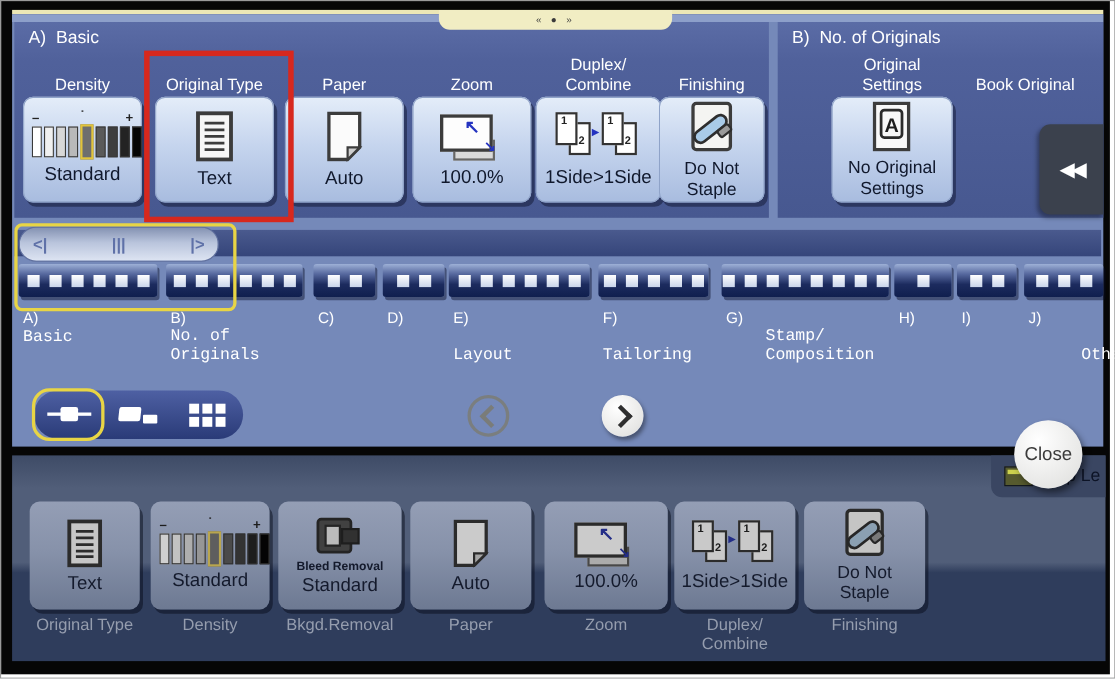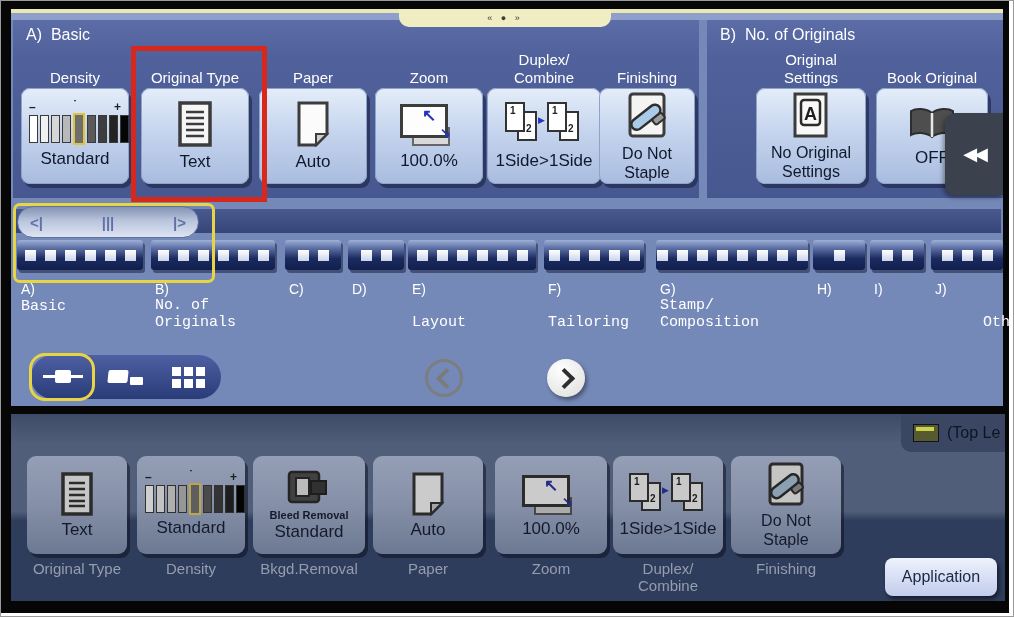--- a/index.html
+++ b/index.html
@@ -273,31 +273,20 @@
             <rect x="8" y="8" width="19" height="25" rx="3" fill="none" stroke="#2b2b2b" stroke-width="2.5"></rect>
             <text x="17.5" y="28" text-anchor="middle" font-size="18" font-weight="bold" fill="#1e1e1e" font-family="Liberation Sans, sans-serif">A</text>
           </svg>
       </div>
       <div class="btn-value" style="font-size:16px;">
           <span>No Original</span>
           <span>Settings</span>
         </div>
     </div>
 
-    <div class="setting-btn" style="left:865px;width:112px;">
-      <div class="icon">
-        <svg width="48" height="38">
-            <path d="M24 8 C18 3 8 3 3 6 V30 C8 27 18 27 24 32 C30 27 40 27 45 30 V6 C40 3 30 3 24 8 Z" fill="#4e4e4e" stroke="#2e2e2e" stroke-width="2"></path>
-            <path d="M24 8 V32" stroke="#e8e8e8" stroke-width="2.5"></path>
-          </svg>
-      </div>
-      <div class="btn-value">
-          <span>OFF</span>
-        </div>
-    </div>
 
     <div class="red-box"></div>
     <div class="collapse-tab">
         <span>◀◀</span>
       </div>
 
     <div class="rail"></div>
     <div class="scroll-pill">
       <span>&lt;|</span>
       <span>|||</span>
@@ -384,21 +373,21 @@
     <div class="seg-name" style="left:144px;top:284px;">
         <span>No. of</span>
         <span>Originals</span>
       </div>
     <div class="seg-name" style="left:401px;top:301px;">
         <span>Layout</span>
       </div>
     <div class="seg-name" style="left:537px;top:301px;">
         <span>Tailoring</span>
       </div>
-    <div class="seg-name" style="left:649px;top:284px;">
+    <div class="seg-name" style="left:685px;top:284px;">
         <span>Stamp/</span>
         <span>Composition</span>
       </div>
     <div class="seg-name" style="left:972px;top:301px;">
         <span>Other</span>
       </div>
 
     <div class="view-pill">
       <div class="vm-cell">
         <div class="vm-slider">
@@ -568,16 +557,16 @@
         <span>Zoom</span>
       </div>
     <div class="caption" style="left:602px;width:110px;">
         <span>Duplex/</span>
         <span>Combine</span>
       </div>
     <div class="caption" style="left:720px;width:110px;">
         <span>Finishing</span>
       </div>
 
-    <div class="app-btn">Application</div>
   </div>
 
+  <div class="close-btn">Close</div>
 </div>
 
 </body></html>

